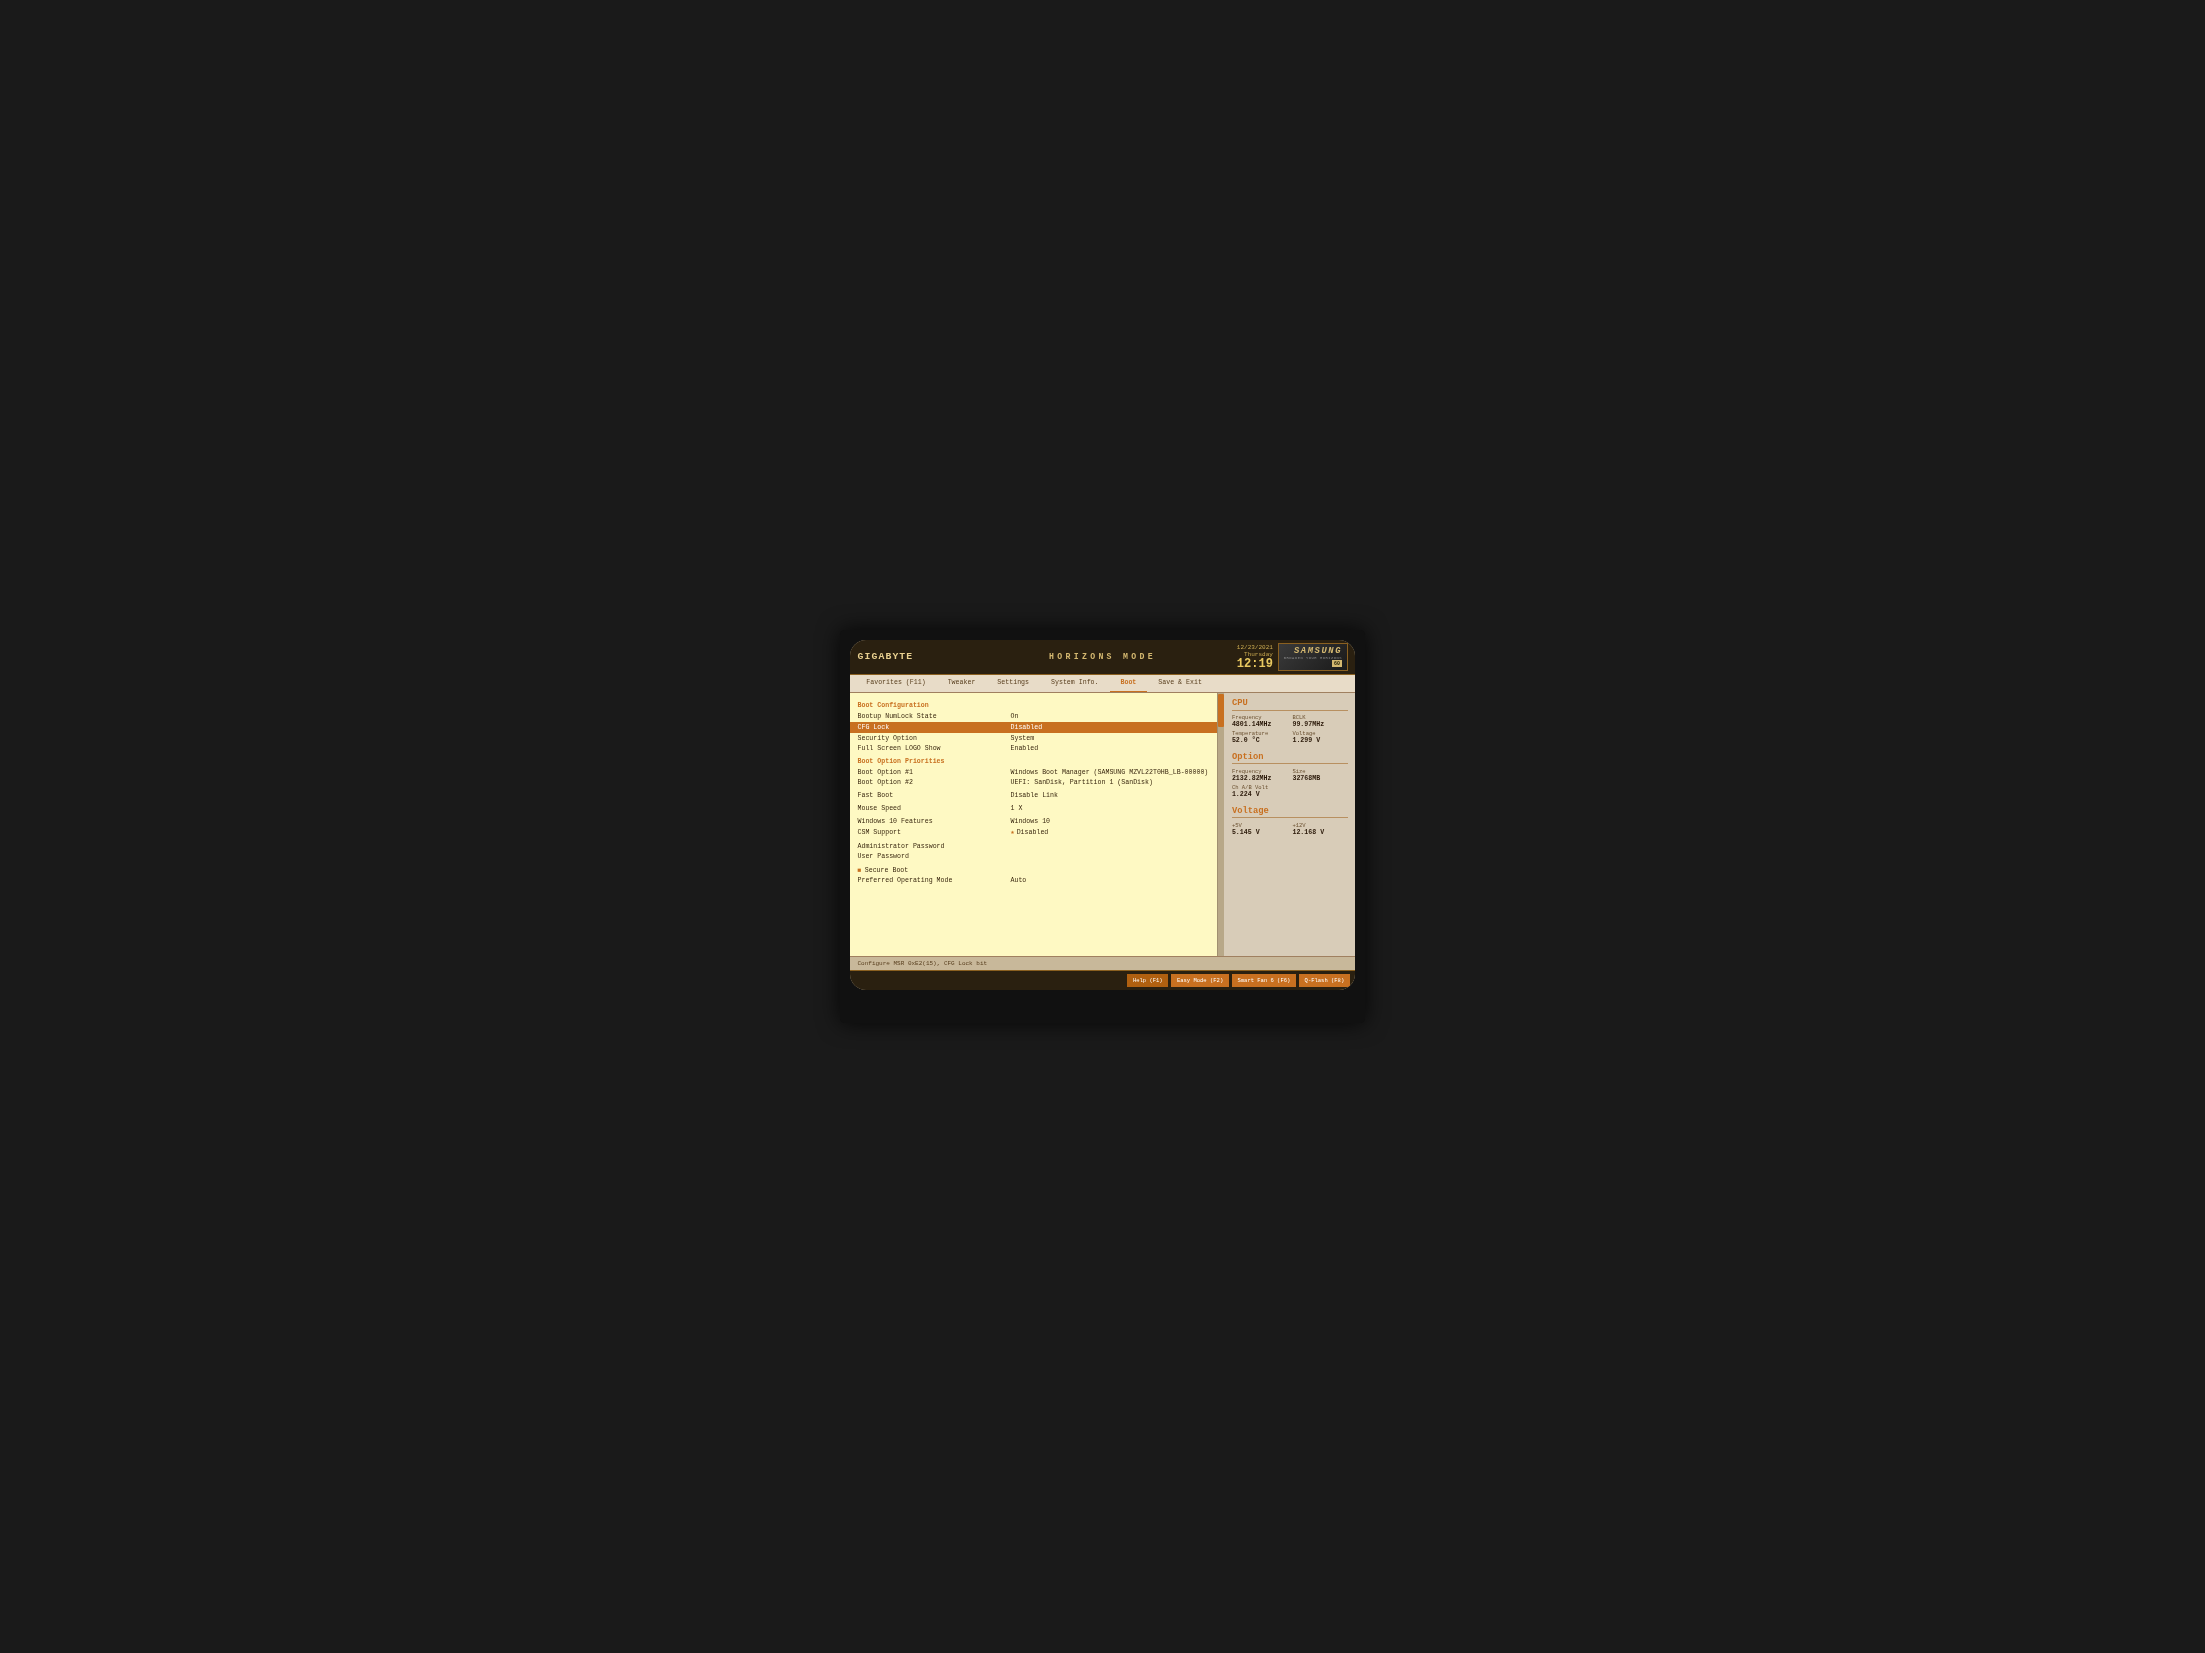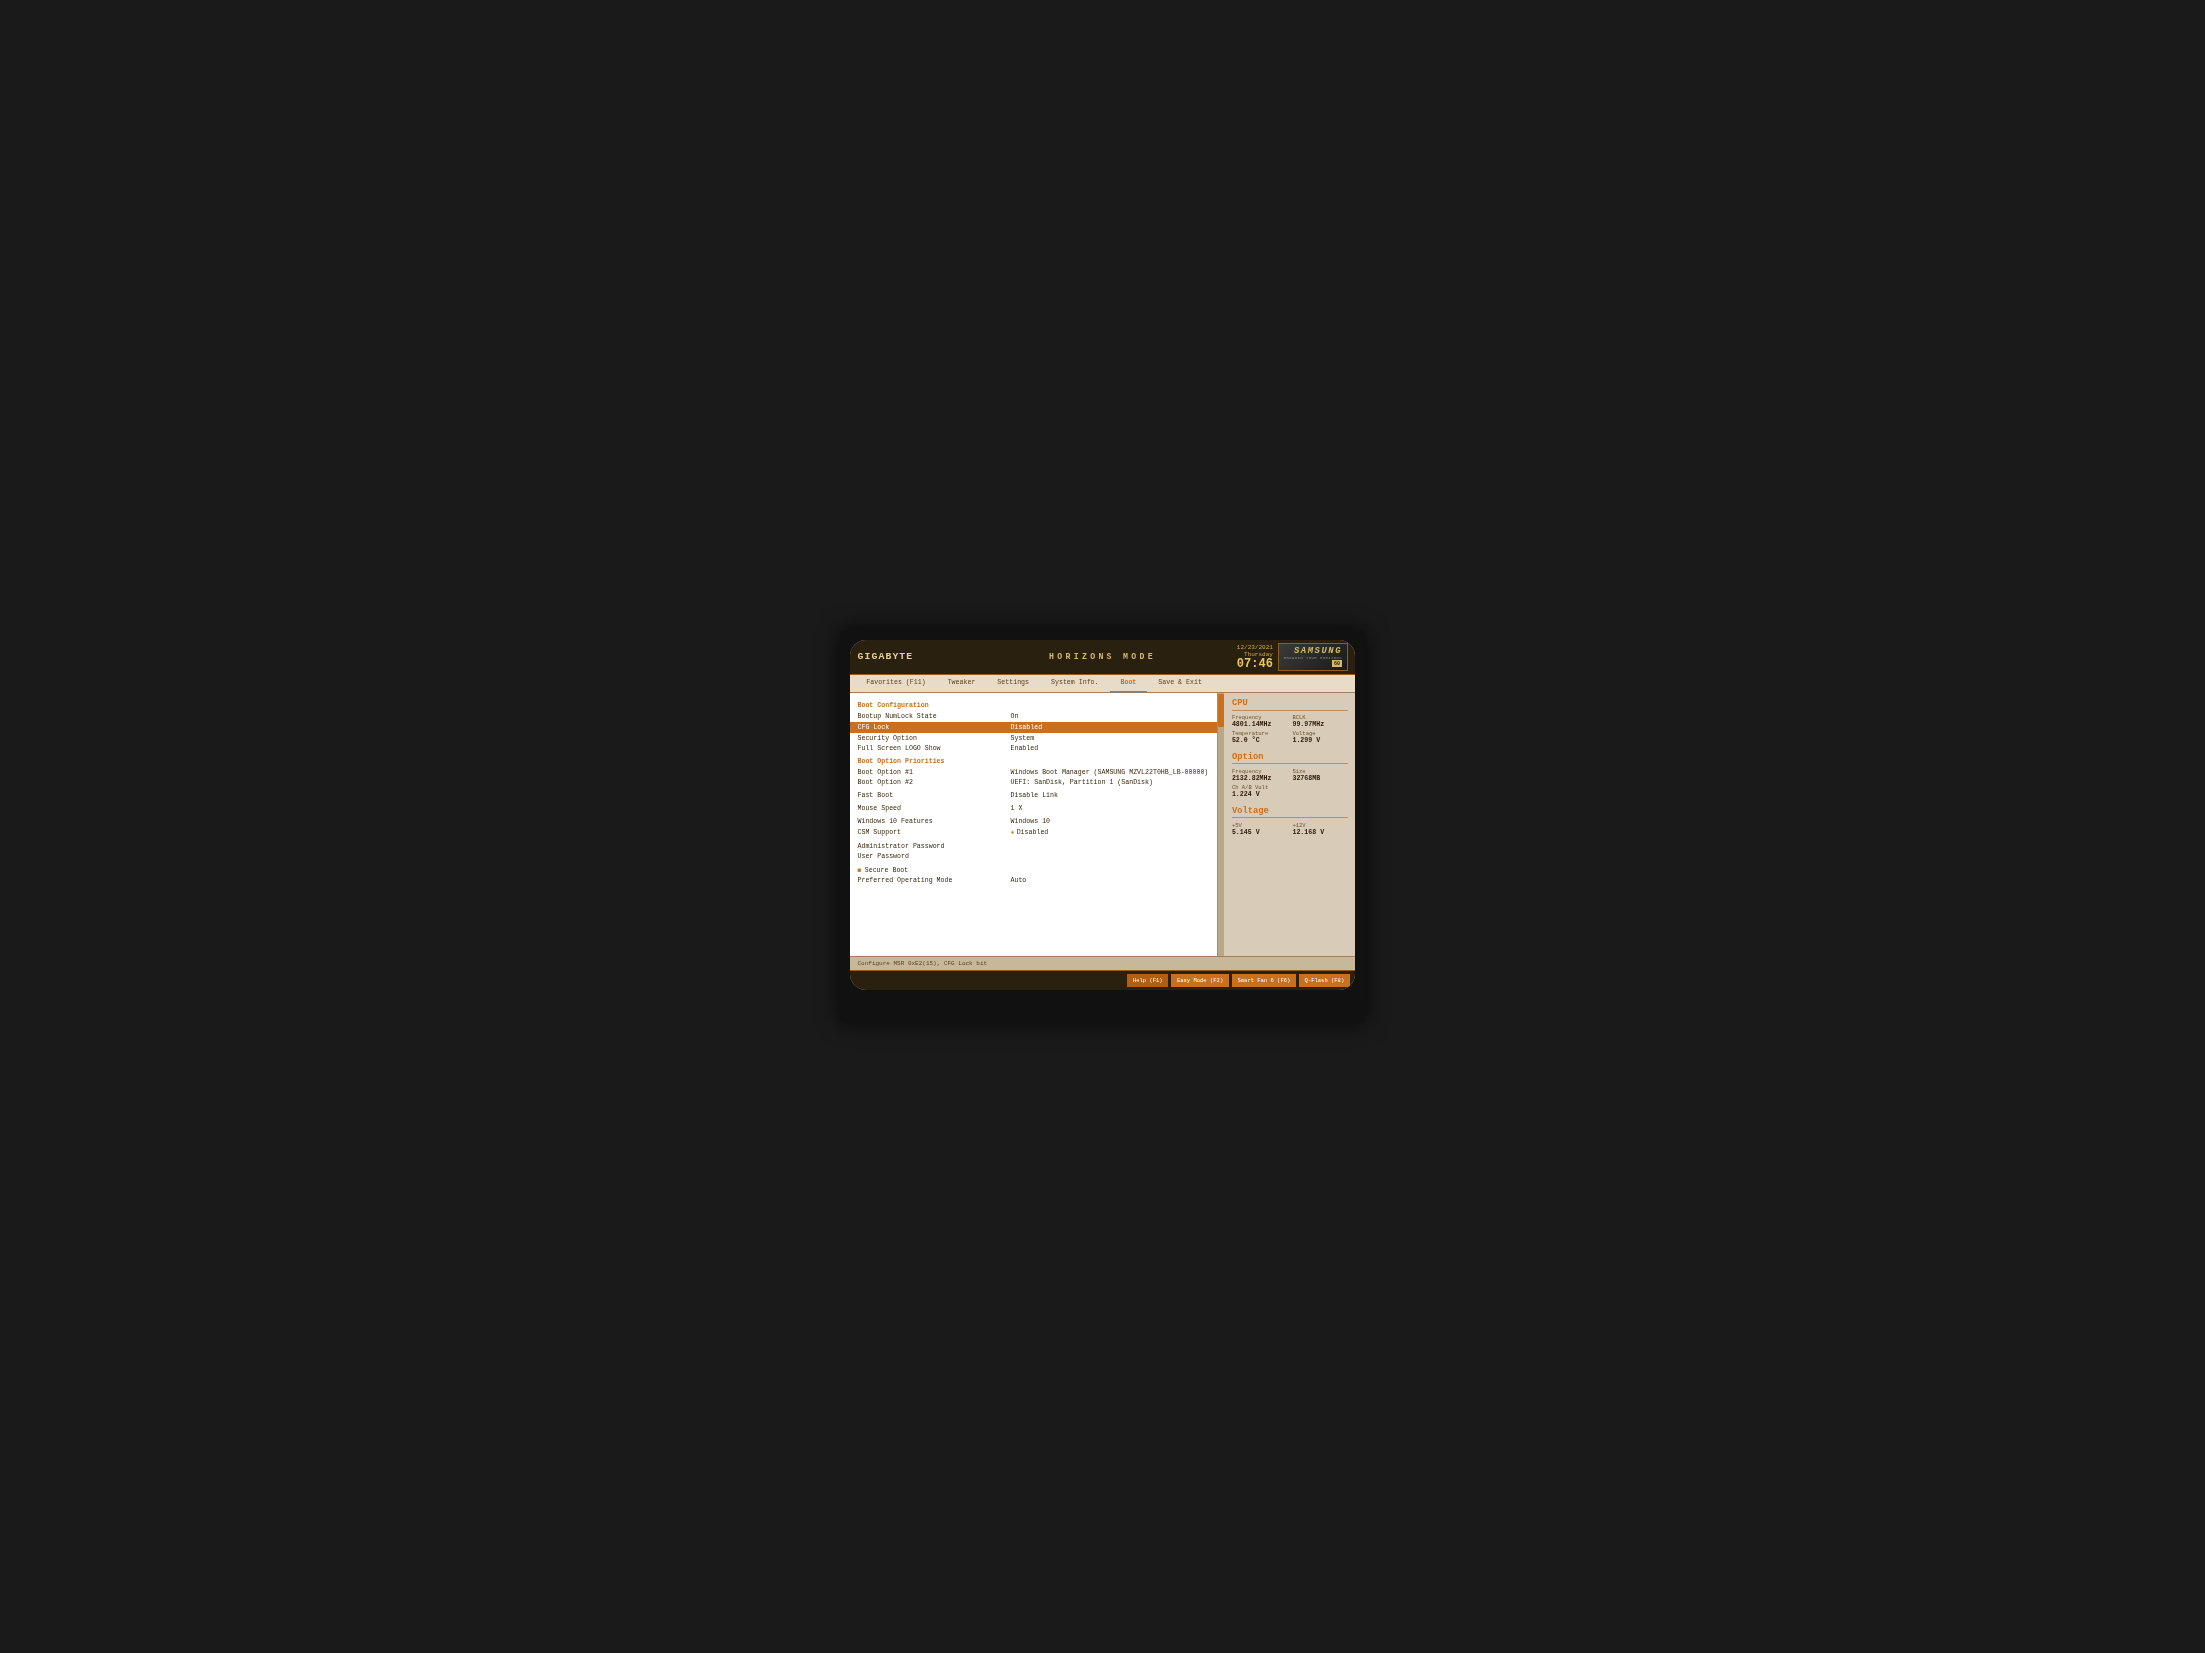--- a/index.html
+++ b/index.html
@@ -110,21 +110,21 @@
       border-bottom: 1.6px solid transparent;
     }
     .nav-item.active {
       color: #c87020;
       border-bottom: 1.6px solid #c87020;
       font-weight: bold;
     }
     
     .main-content {
       display: flex;
-      background: #ffffff;
+      background: #fef9c3;
       min-height: 263px;
     }
     .section-header {
       color: #c87020;
       font-size: 6.6px;
       font-weight: bold;
       margin: 4.4px 0 2.2px 0;
     }
     .config-row {
       display: flex;
@@ -257,21 +257,21 @@
 
     <div class="bios-header">
       <div class="gigabyte-logo">GIGABYTE</div>
       <div class="advanced-mode-title">HORIZONS MODE</div>
       <div class="header-right">
         <div class="datetime">
           <div>
             <span>12/23/2021</span><br>
             <span>Thursday</span>
           </div>
-          <div class="time">07:46</div>
+          <div class="time">12:19</div>
         </div>
         <div class="vision-logo">
           <div class="vision-text">SAMSUNG</div>
           <div class="broaden-text">BROADEN YOUR HORIZONS</div>
           <div class="fan-badge">60</div>
         </div>
       </div>
     </div>
 
     <div class="nav-bar">

